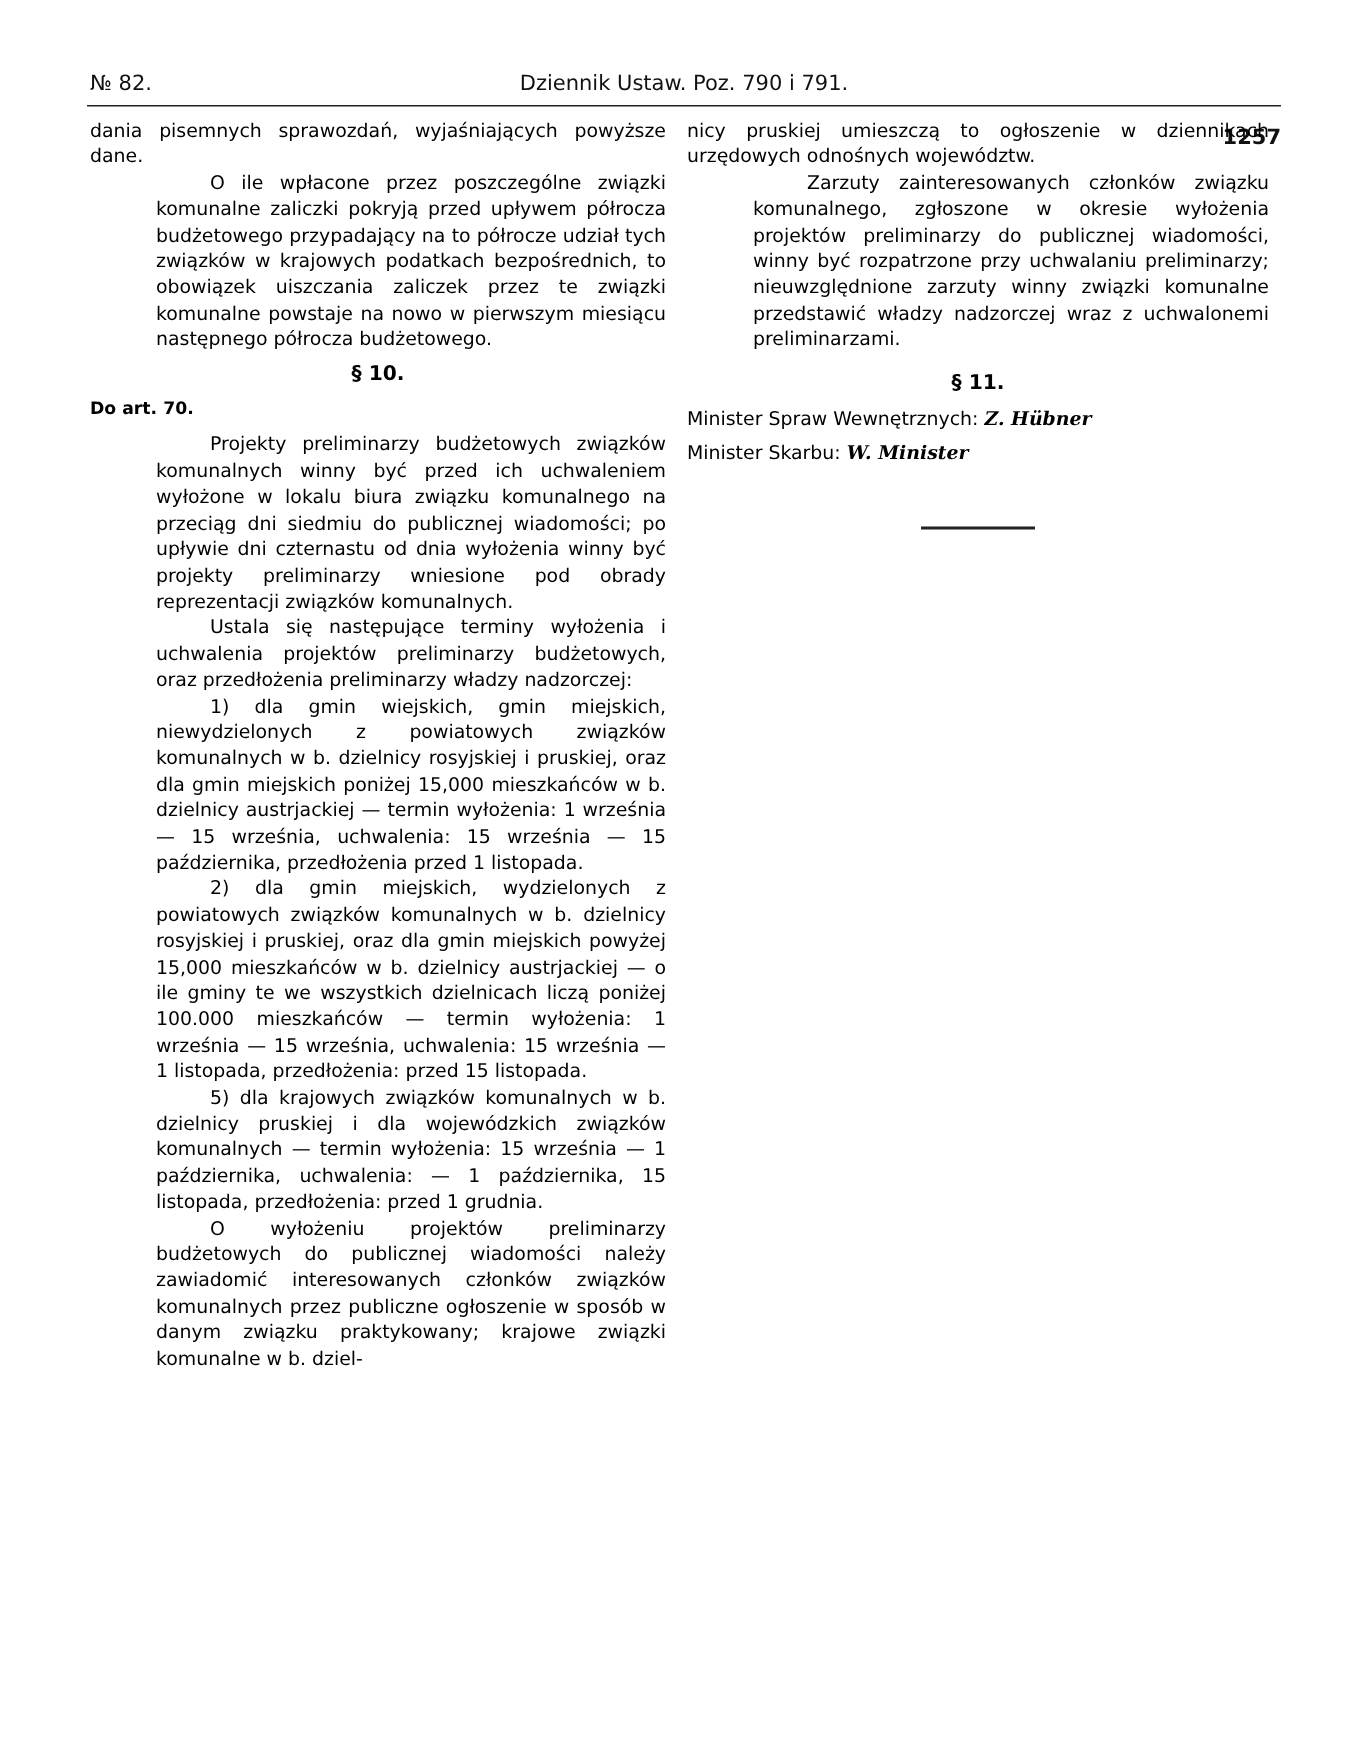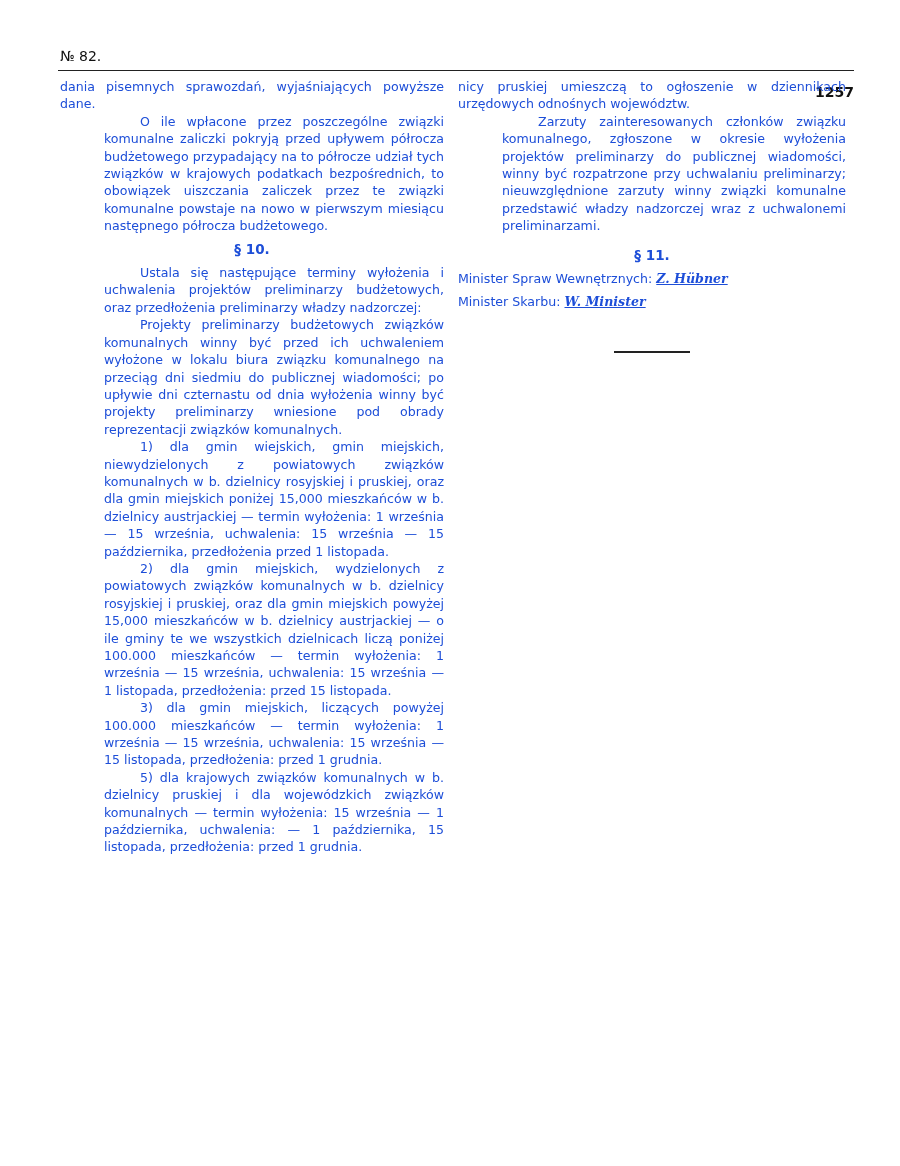--- a/index.html
+++ b/index.html
@@ -13,57 +13,59 @@
     }
     .header .num { position: absolute; left: 2px; top: 2px; text-align: right; }
     .header .title { position: absolute; left: 0; right: 0; top: 2px; text-align: center; }
     .header .page { position: absolute; right: 0; top: 2px; font-weight: bold; margin-top: 36px; }
     .rule {
       position: absolute; left: 58px; top: 70px; width: 796px; height: 0;
       border-top: 1.5px solid #222;
     }
     .col {
       position: absolute; top: 78px; font-size: 12.6px; line-height: 17.4px;
-      text-align: justify; color: #1d4ed8;
+      text-align: justify; color: #000000;
     }
     .col.left { left: 60px; width: 384px; }
     .col.right { left: 458px; width: 388px; }
     .col p { margin: 0; }
     .col p.ind { text-indent: 36px; margin-left: 44px; }
     .sec {
       text-align: center; font-weight: bold; font-size: 13.5px;
       margin: 6px 0 6px 0;
     }
     .art { font-weight: bold; font-size: 11.5px; margin: 0 0 6px 0; }
     .sign { margin: 6px 0 0 0; text-align: left; }
-    .sign .name { font-style: italic; font-weight: bold; font-family: "DejaVu Serif", serif; text-decoration: underline; }
+    .sign .name { font-style: italic; font-weight: bold; font-family: "DejaVu Serif", serif; }
     .endrule {
       width: 76px; height: 0; border-top: 2px solid #222;
       margin: 40px auto 0 auto;
     }
   </style>
 </head>
 <body>
 
 <div class="header">
   <span class="num">№ 82.</span>
+  <span class="title">Dziennik Ustaw. Poz. 790 i 791.</span>
   <span class="page">1257</span>
 </div>
 <div class="rule"></div>
 
 <div class="col left">
   <p>dania pisemnych sprawozdań, wyjaśniających powyższe dane.</p>
   <p class="ind">O ile wpłacone przez poszczególne związki komunalne zaliczki pokryją przed upływem półrocza budżetowego przypadający na to półrocze udział tych związków w krajowych podatkach bezpośrednich, to obowiązek uiszczania zaliczek przez te związki komunalne powstaje na nowo w pierwszym miesiącu następnego półrocza budżetowego.</p>
   <div class="sec">§ 10.</div>
+  <div class="art">Do art. 70.</div>
+  <p class="ind">Projekty preliminarzy budżetowych związków komunalnych winny być przed ich uchwaleniem wyłożone w lokalu biura związku komunalnego na przeciąg dni siedmiu do publicznej wiadomości; po upływie dni czternastu od dnia wyłożenia winny być projekty preliminarzy wniesione pod obrady reprezentacji związków komunalnych.</p>
   <p class="ind">Ustala się następujące terminy wyłożenia i uchwalenia projektów preliminarzy budżetowych, oraz przedłożenia preliminarzy władzy nadzorczej:</p>
-  <p class="ind">Projekty preliminarzy budżetowych związków komunalnych winny być przed ich uchwaleniem wyłożone w lokalu biura związku komunalnego na przeciąg dni siedmiu do publicznej wiadomości; po upływie dni czternastu od dnia wyłożenia winny być projekty preliminarzy wniesione pod obrady reprezentacji związków komunalnych.</p>
   <p class="ind">1) dla gmin wiejskich, gmin miejskich, niewydzielonych z powiatowych związków komunalnych w b. dzielnicy rosyjskiej i pruskiej, oraz dla gmin miejskich poniżej 15,000 mieszkańców w b. dzielnicy austrjackiej — termin wyłożenia: 1 września — 15 września, uchwalenia: 15 września — 15 października, przedłożenia przed 1 listopada.</p>
   <p class="ind">2) dla gmin miejskich, wydzielonych z powiatowych związków komunalnych w b. dzielnicy rosyjskiej i pruskiej, oraz dla gmin miejskich powyżej 15,000 mieszkańców w b. dzielnicy austrjackiej — o ile gminy te we wszystkich dzielnicach liczą poniżej 100.000 mieszkańców — termin wyłożenia: 1 września — 15 września, uchwalenia: 15 września — 1 listopada, przedłożenia: przed 15 listopada.</p>
-  <p class="ind">3) dla gmin miejskich, liczących powyżej 100.000 mieszkańców — termin wyłożenia: 1 września — 15 września, uchwalenia: 15 września — 15 listopada, przedłożenia: przed 1 grudnia.</p>
   <p class="ind">5) dla krajowych związków komunalnych w b. dzielnicy pruskiej i dla wojewódzkich związków komunalnych — termin wyłożenia: 15 września — 1 października, uchwalenia: — 1 października, 15 listopada, przedłożenia: przed 1 grudnia.</p>
+  <p class="ind">O wyłożeniu projektów preliminarzy budżetowych do publicznej wiadomości należy zawiadomić interesowanych członków związków komunalnych przez publiczne ogłoszenie w sposób w danym związku praktykowany; krajowe związki komunalne w b. dziel-</p>
 </div>
 
 <div class="col right">
   <p>nicy pruskiej umieszczą to ogłoszenie w dziennikach urzędowych odnośnych województw.</p>
   <p class="ind">Zarzuty zainteresowanych członków związku komunalnego, zgłoszone w okresie wyłożenia projektów preliminarzy do publicznej wiadomości, winny być rozpatrzone przy uchwalaniu preliminarzy; nieuwzględnione zarzuty winny związki komunalne przedstawić władzy nadzorczej wraz z uchwalonemi preliminarzami.</p>
   <div class="sec" style="margin-top:12px;text-align:center;">§ 11.</div>
   <div class="sign">
     <span>Minister Spraw Wewnętrznych:</span>
     <span class="name">Z. Hübner</span>
   </div>

